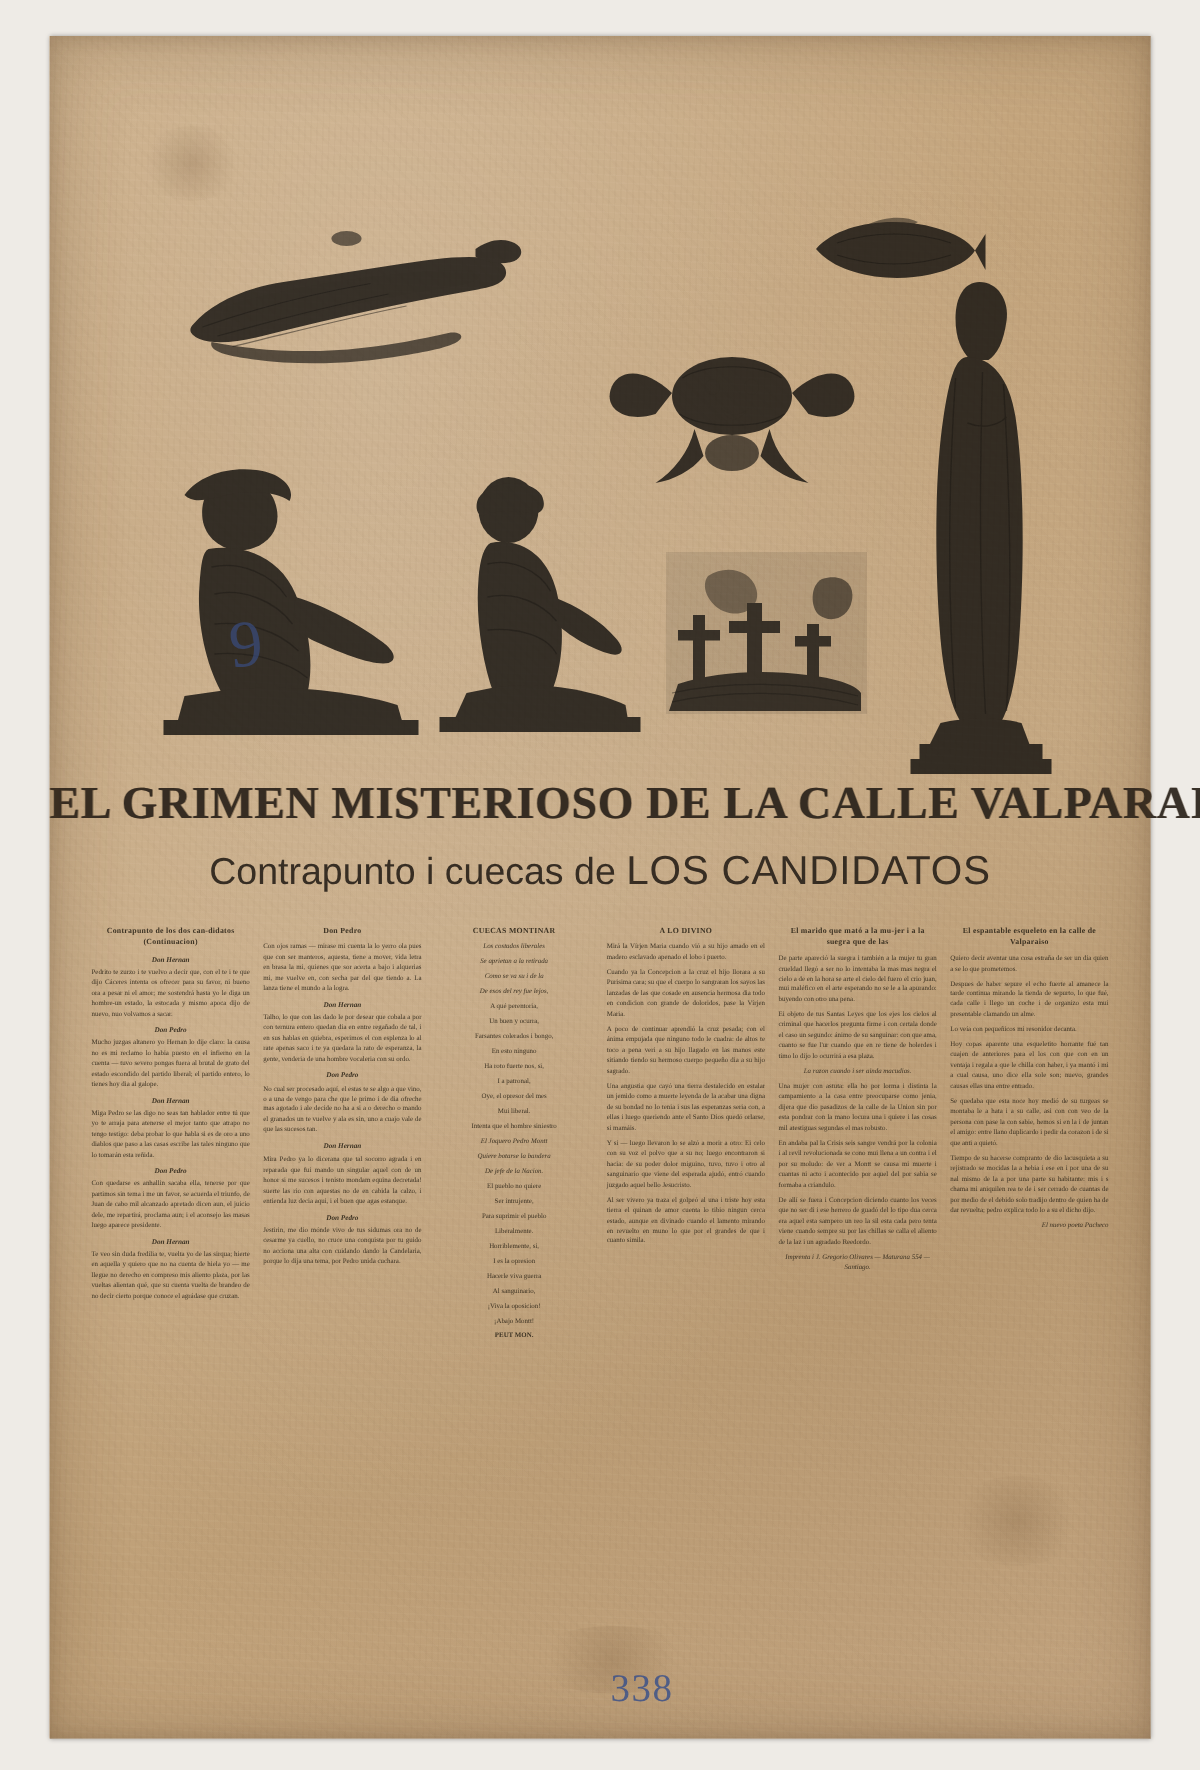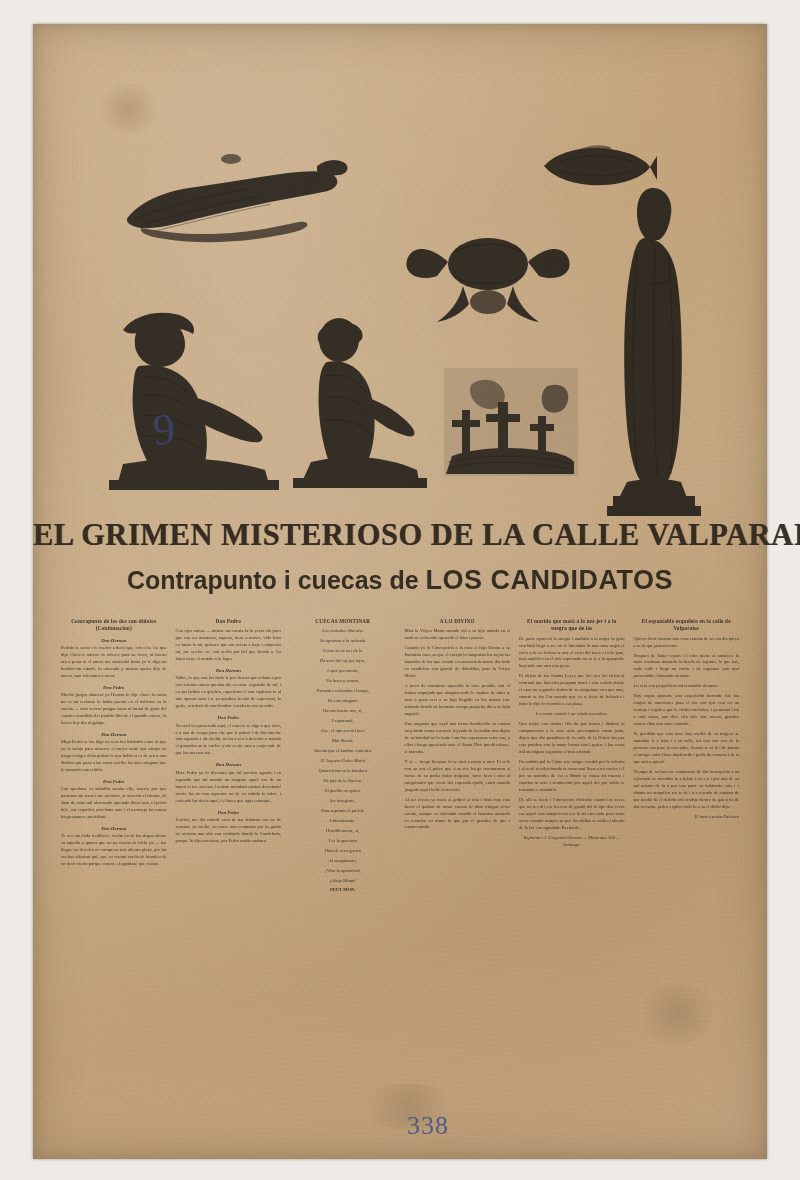--- a/index.html
+++ b/index.html
@@ -93,21 +93,21 @@
     text-shadow: 0.6px 0.4px 0 rgba(60,45,30,0.5), -0.5px 0.3px 0 rgba(60,45,30,0.35);
     opacity: 0.93;
     white-space: nowrap;
   }
   .title-sub {
     position: absolute;
     left: 0; top: 541px;
     width: 734px;
     text-align: center;
     font-family: "Liberation Sans", sans-serif;
-    font-weight: bold;
+    font-weight: normal;
     font-size: 25px;
     letter-spacing: 0px;
     color: #2b231b;
     opacity: 0.92;
     white-space: nowrap;
   }
   .title-sub .big {
     font-size: 27px;
     letter-spacing: 0.5px;
   }

